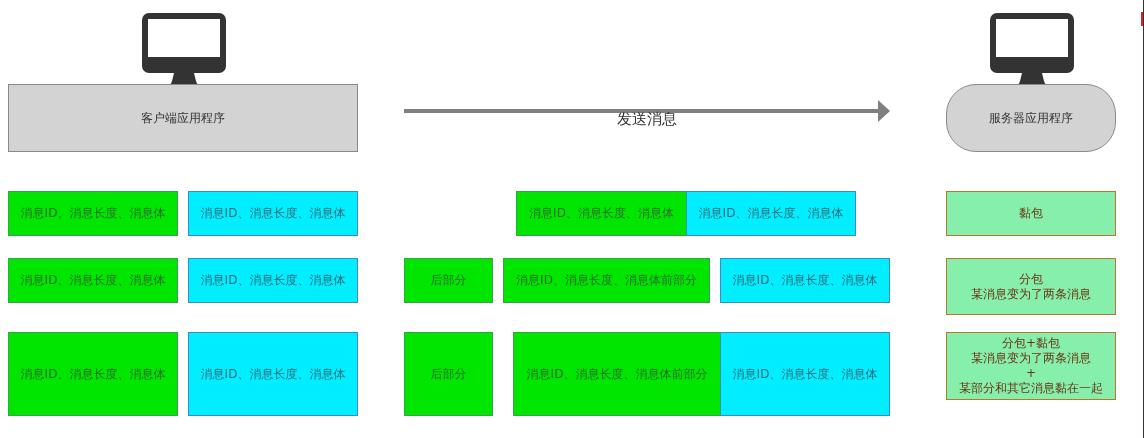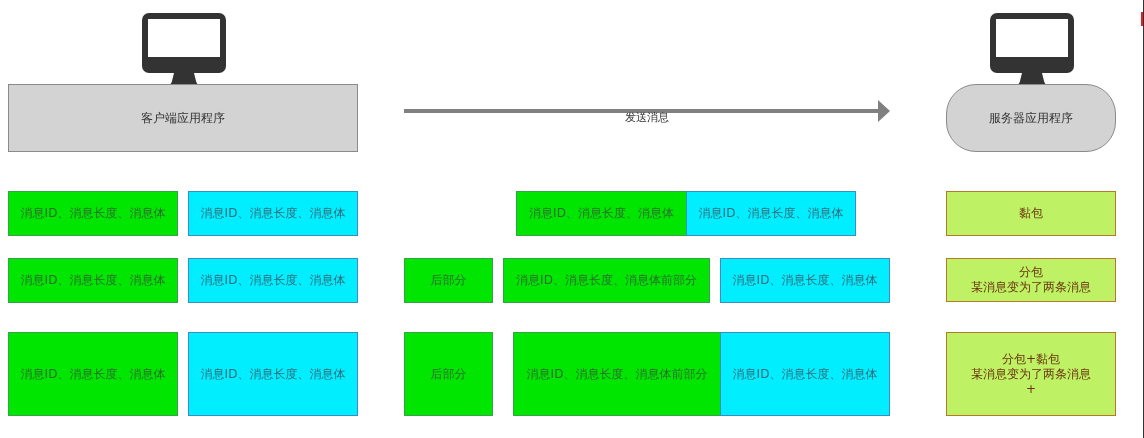--- a/index.html
+++ b/index.html
@@ -10,25 +10,25 @@
       font-size: 12px; color: #333333;
     }
     .abs { position: absolute; box-sizing: border-box; }
     .box {
       display: flex; align-items: center; justify-content: center;
       text-align: left; line-height: 15px; white-space: nowrap;
     }
     .app { background: #d3d3d3; border: 1px solid #8a8a8a; color: #333; font-size: 12px; }
     .green { background: #00e600; border: 1px solid #36a34a; color: #2d6b2d; font-size: 12px; }
     .cyan { background: #00eeff; border: 1px solid #3a8fc0; color: #336b7a; font-size: 12px; }
-    .orange { background: #bef264; border: 1px solid #b6782b; color: #6b3410; font-size: 12px; flex-direction: column; }
+    .orange { background: #86efac; border: 1px solid #b6782b; color: #6b3410; font-size: 12px; flex-direction: column; }
     .orange span { display: block; }
     .monitor svg { display: block; }
     .arrow-line { background: #808080; height: 4px; }
-    .arrow-label { font-size: 11px; color: #333; background: transparent; }
+    .arrow-label { font-size: 15px; color: #333; background: transparent; }
     .edge-line { background: #333; width: 1px; }
     .red-mark { background: #e02020; width: 2px; height: 14px; }
   </style>
 </head>
 <body>
 
 <div class="abs monitor" style="left:142px; top:13px; width:84px; height:72px;">
   <svg width="84" height="72" viewBox="0 0 84 72">
     <rect x="0" y="0" width="84" height="60" rx="7" fill="#333333"></rect>
     <rect x="6" y="6" width="72" height="38" fill="#ffffff"></rect>
@@ -84,40 +84,41 @@
 </div>
 <div class="abs box green" style="left:404px; top:258px; width:89px; height:45px;">
   <span>后部分</span>
 </div>
 <div class="abs box green" style="left:503px; top:258px; width:207px; height:45px;">
   <span>消息ID、消息长度、消息体前部分</span>
 </div>
 <div class="abs box cyan" style="left:720px; top:258px; width:170px; height:45px;">
   <span>消息ID、消息长度、消息体</span>
 </div>
-<div class="abs box orange" style="left:946px; top:258px; width:170px; height:44px;">
+<div class="abs box orange" style="left:946px; top:258px; width:170px; height:57px;">
   <span>分包</span>
   <span>某消息变为了两条消息</span>
 </div>
 
 <div class="abs box green" style="left:8px; top:332px; width:170px; height:84px;">
   <span>消息ID、消息长度、消息体</span>
 </div>
 <div class="abs box cyan" style="left:188px; top:332px; width:170px; height:84px;">
   <span>消息ID、消息长度、消息体</span>
 </div>
 <div class="abs box green" style="left:404px; top:332px; width:89px; height:84px;">
   <span>后部分</span>
 </div>
 <div class="abs box green" style="left:513px; top:332px; width:208px; height:84px;">
   <span>消息ID、消息长度、消息体前部分</span>
 </div>
 <div class="abs box cyan" style="left:720px; top:332px; width:170px; height:84px;">
   <span>消息ID、消息长度、消息体</span>
 </div>
-<div class="abs box orange" style="left:946px; top:332px; width:170px; height:84px;">
+<div class="abs box orange" style="left:946px; top:332px; width:170px; height:68px;">
   <span>分包+黏包</span>
   <span>某消息变为了两条消息</span>
   <span>+</span>
+  <span>某部分和其它消息黏在一起</span>
 </div>
 
 <div class="abs edge-line" style="left:1143px; top:0; height:438px;"></div>
 <div class="abs red-mark" style="left:1141px; top:12px;"></div>
 
 </body></html>

